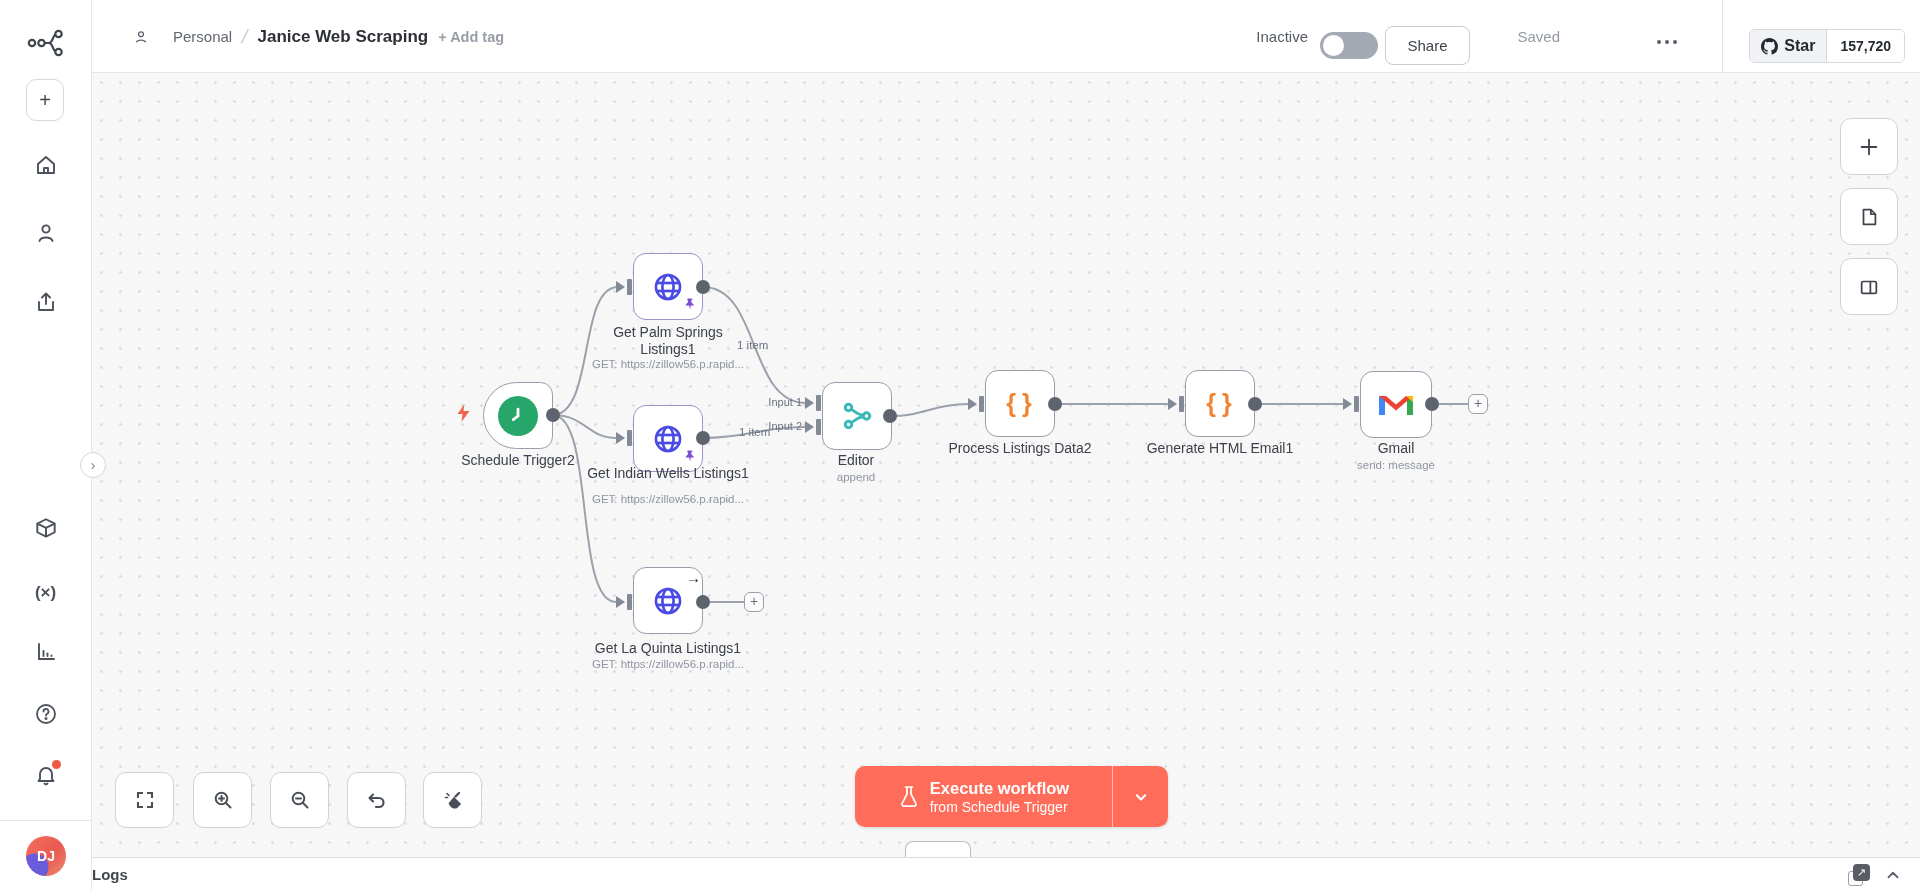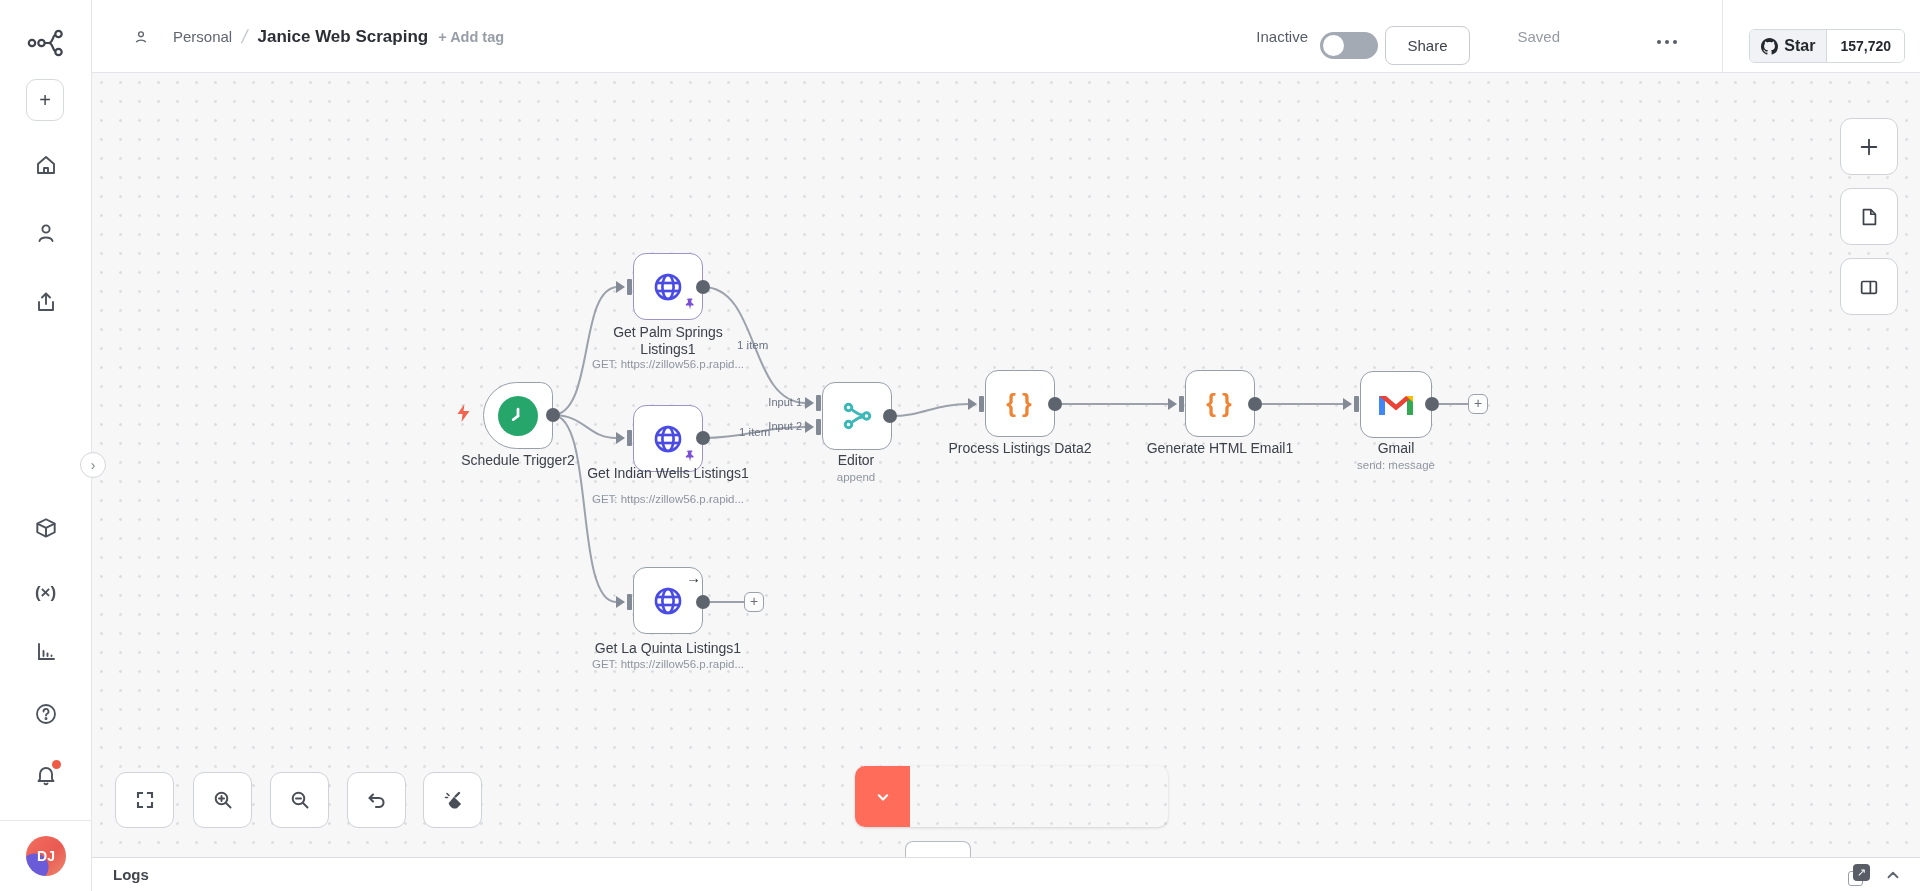--- a/index.html
+++ b/index.html
@@ -102,21 +102,21 @@
   .exec-text { text-align:left; color:#fff; }
   .exec-title { font-size:16.5px; font-weight:700; line-height:20px; }
   .exec-sub { font-size:14px; line-height:18px; }
   .exec-dd { width:55px; background:#ff6d5a; display:flex; align-items:center; justify-content:center; }
   .peek-btn { position:absolute; left:905px; top:841px; width:66px; height:16px; background:#fff;
     border:1.5px solid #b7bcc3; border-bottom:none; border-radius:8px 8px 0 0; z-index:11; cursor:pointer; }
 
   
   .logsbar { position:absolute; left:92px; right:0; bottom:0; height:34px; background:#fff;
     border-top:1px solid #dadde1; z-index:20; display:flex; align-items:center; }
-  .logs-title { margin-left:21px; font-size:15px; font-weight:600; color:#42474f; }
+  .logs-title { font-size:15px; font-weight:600; color:#42474f; }
   .logs-actions { margin-left:auto; margin-right:18px; display:flex; align-items:center; gap:14px; }
   .popout { position:relative; width:22px; height:22px; cursor:pointer; }
   .popout .back { position:absolute; left:0; bottom:0; width:15px; height:15px; border:1.6px solid #9aa0a9; border-radius:3px; }
   .popout .front { position:absolute; right:0; top:0; width:17px; height:17px; background:#595e66; border-radius:4px;
     display:flex; align-items:center; justify-content:center; color:#fff; font-size:11px; }
   .chev-up { color:#5f6570; cursor:pointer; display:flex; }
 </style>
 </head>
 <body>
 
@@ -438,20 +438,30 @@
     </svg>
   </div>
   <div class="rt-btn" style="top:258px;">
     <svg width="22" height="22" viewBox="0 0 24 24" stroke="currentColor" stroke-width="1.9" fill="none" stroke-linejoin="round">
       <rect x="4" y="6" width="16" height="13" rx="1.5"></rect>
         <line x1="13.5" y1="6" x2="13.5" y2="19"></line>
     </svg>
   </div>
 
   <div class="exec">
+    <div class="exec-main">
+      <svg width="22" height="24" viewBox="0 0 22 24" stroke="#fff" stroke-width="1.7" fill="none" stroke-linecap="round" stroke-linejoin="round">
+        <path d="M7.5 2 H14.5"></path>
+          <path d="M9 2.5 V9 L4.2 18.3 a2 2 0 0 0 1.8 2.9 H16 a2 2 0 0 0 1.8-2.9 L13 9 V2.5"></path>
+      </svg>
+      <span class="exec-text">
+        <div class="exec-title">Execute workflow</div>
+        <div class="exec-sub">from Schedule Trigger</div>
+      </span>
+    </div>
     <div class="exec-dd">
       <svg width="20" height="20" viewBox="0 0 24 24" stroke="#fff" stroke-width="2.6" fill="none" stroke-linecap="round" stroke-linejoin="round">
         <polyline points="7,10 12,15 17,10"></polyline>
       </svg>
     </div>
   </div>
   <div class="peek-btn"></div>
 
   <div class="logsbar">
     <span class="logs-title">Logs</span>

